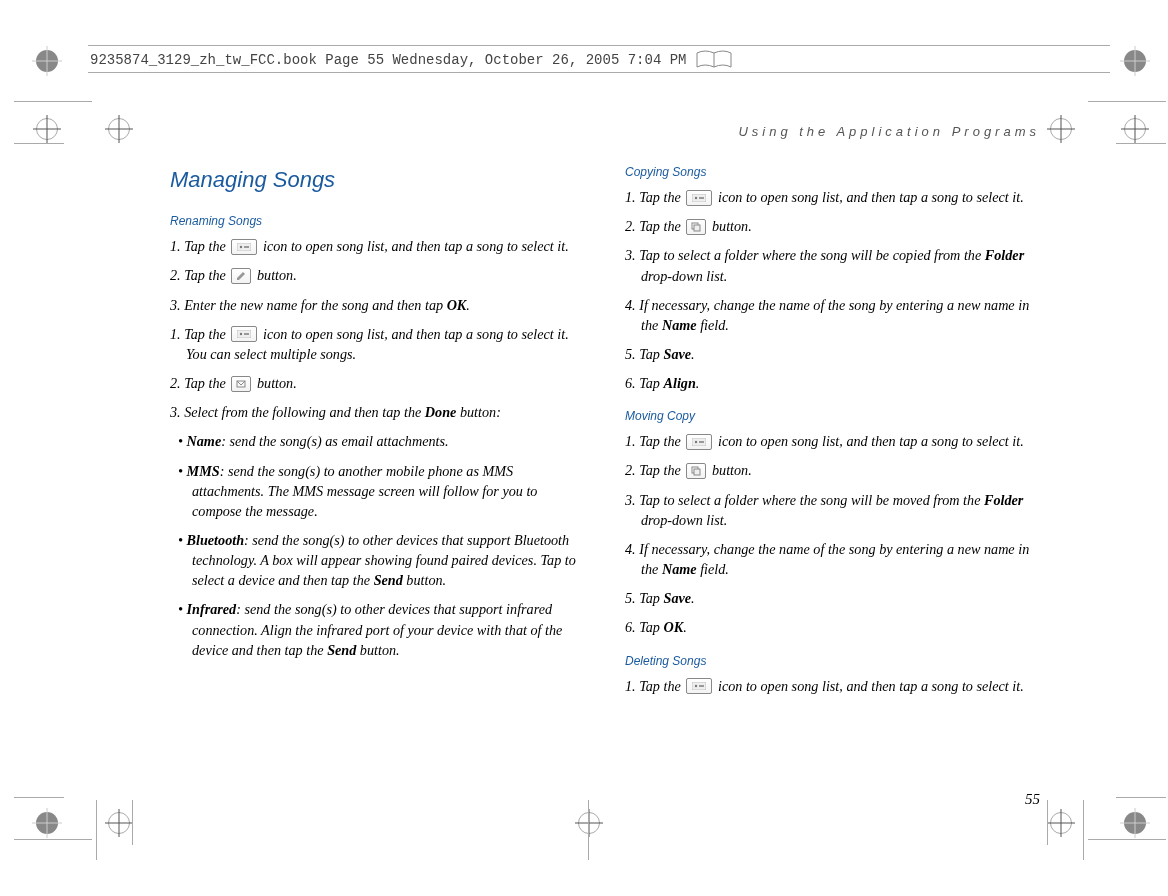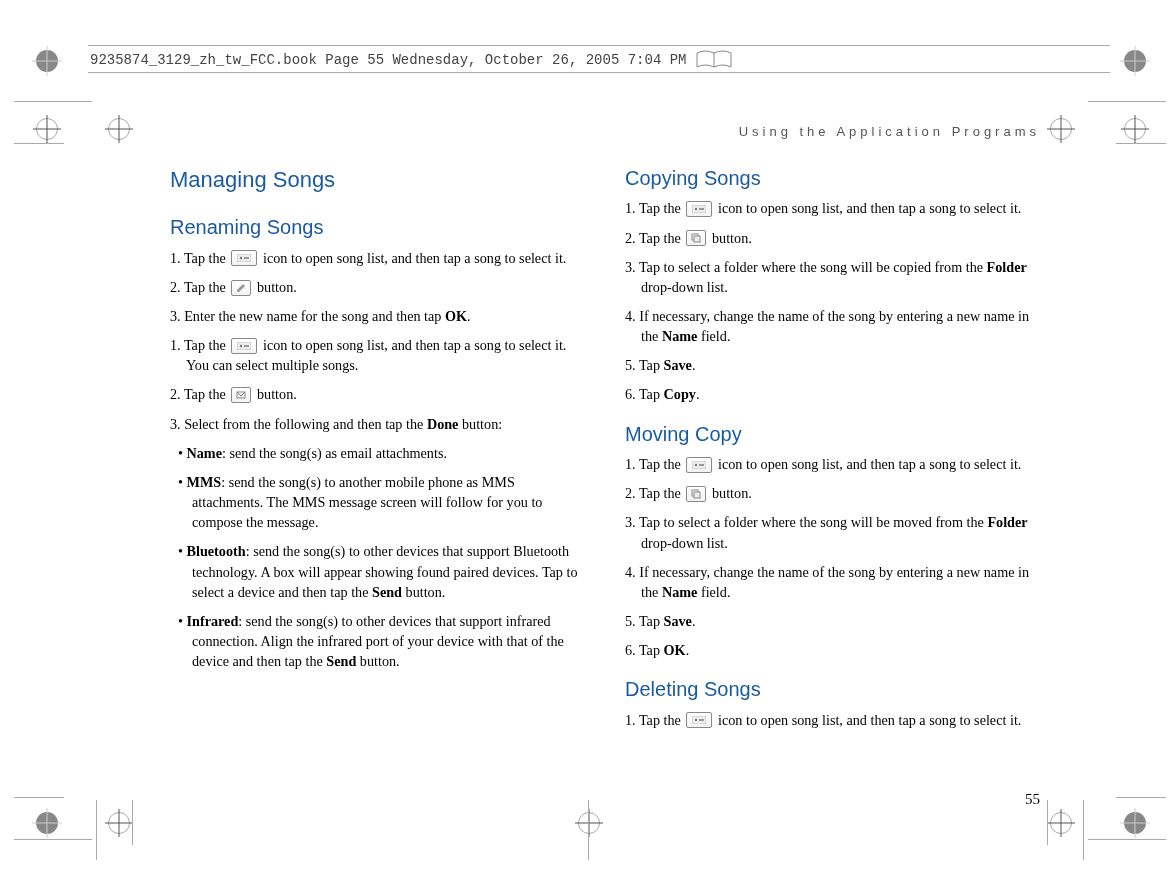--- a/index.html
+++ b/index.html
@@ -48,20 +48,21 @@
     }
     .header-line-top { top: 45px; }
     .header-line-bottom { top: 72px; }
     .book-svg { display: inline-block; vertical-align: middle; margin-left: 8px;}
     .page-content {
       position: absolute;
       top: 100px;
       left: 0;
       right: 0;
       bottom: 40px;
+      font-style: italic;
     }
     .running-head {
       position: absolute;
       top: 24px;
       right: 128px;
       font-family: 'Helvetica Neue', Arial, sans-serif;
       font-size: 13px;
       letter-spacing: 4px;
       color: #555;
     }
@@ -76,21 +77,21 @@
     .col { flex: 1; font-size: 14.2px; line-height: 1.42; }
     h1.section {
       font-family: 'Helvetica Neue', Arial, sans-serif;
       font-size: 22px;
       font-weight: 400;
       color: #1a5a9e;
       margin-bottom: 18px;
     }
     h2.subsec {
       font-family: 'Helvetica Neue', Arial, sans-serif;
-      font-size: 20px;
+      font-size: 12px;
       font-weight: 400;
       color: #1a5a9e;
       margin-bottom: 6px;
       margin-top: 15px;
     }
     h2.subsec:first-child { margin-top: 0; }
     .step, .bullet {
       margin-bottom: 9px;
       padding-left: 16px;
       text-indent: -16px;
@@ -255,21 +256,21 @@
       <div class="step">
         <span>3. Tap to select a folder where the song will be copied from the </span><b>Folder</b><span> drop-down list.</span>
       </div>
       <div class="step">
         <span>4. If necessary, change the name of the song by entering a new name in the </span><b>Name</b><span> field.</span>
       </div>
       <div class="step">
         <span>5. Tap </span><b>Save</b><span>.</span>
       </div>
       <div class="step">
-        <span>6. Tap </span><b>Copy</b><span>.</span>
+        <span>6. Tap </span><b>Align</b><span>.</span>
       </div>
 
       <h2 class="subsec">Moving Copy</h2>
       <div class="step">
         <span>1. Tap the </span><span class="icon-box"><span class="icon-inner">
               <svg width="14" height="8">
                 <rect x="0" y="0" width="14" height="8" rx="1" fill="#eee" stroke="#999" stroke-width="0.5"></rect>
                 <circle cx="4" cy="4" r="1.2" fill="#777"></circle>
                 <rect x="7" y="3" width="5" height="2" fill="#999"></rect>
               </svg>

